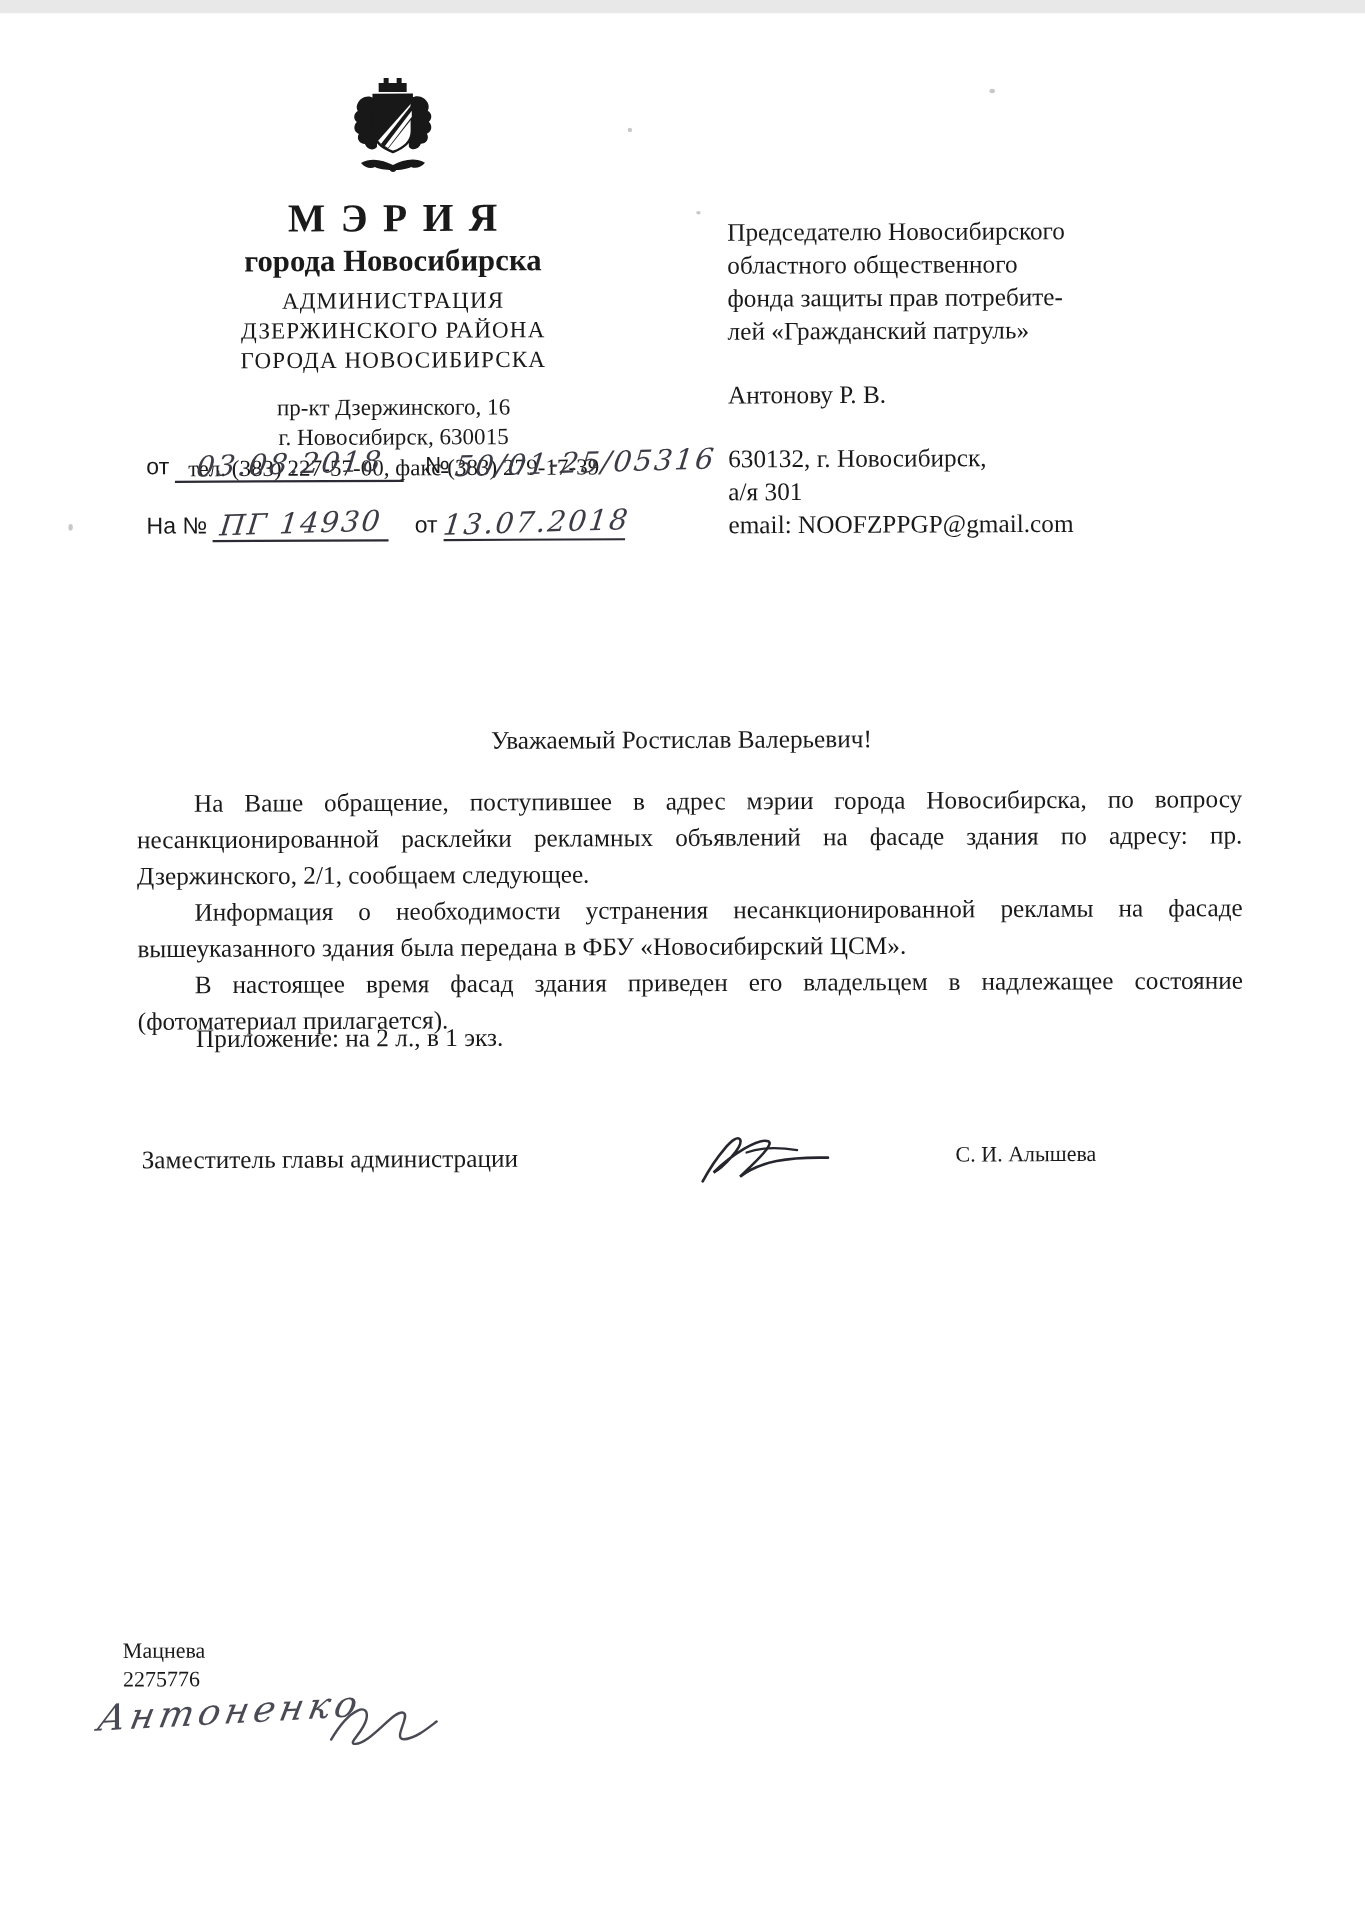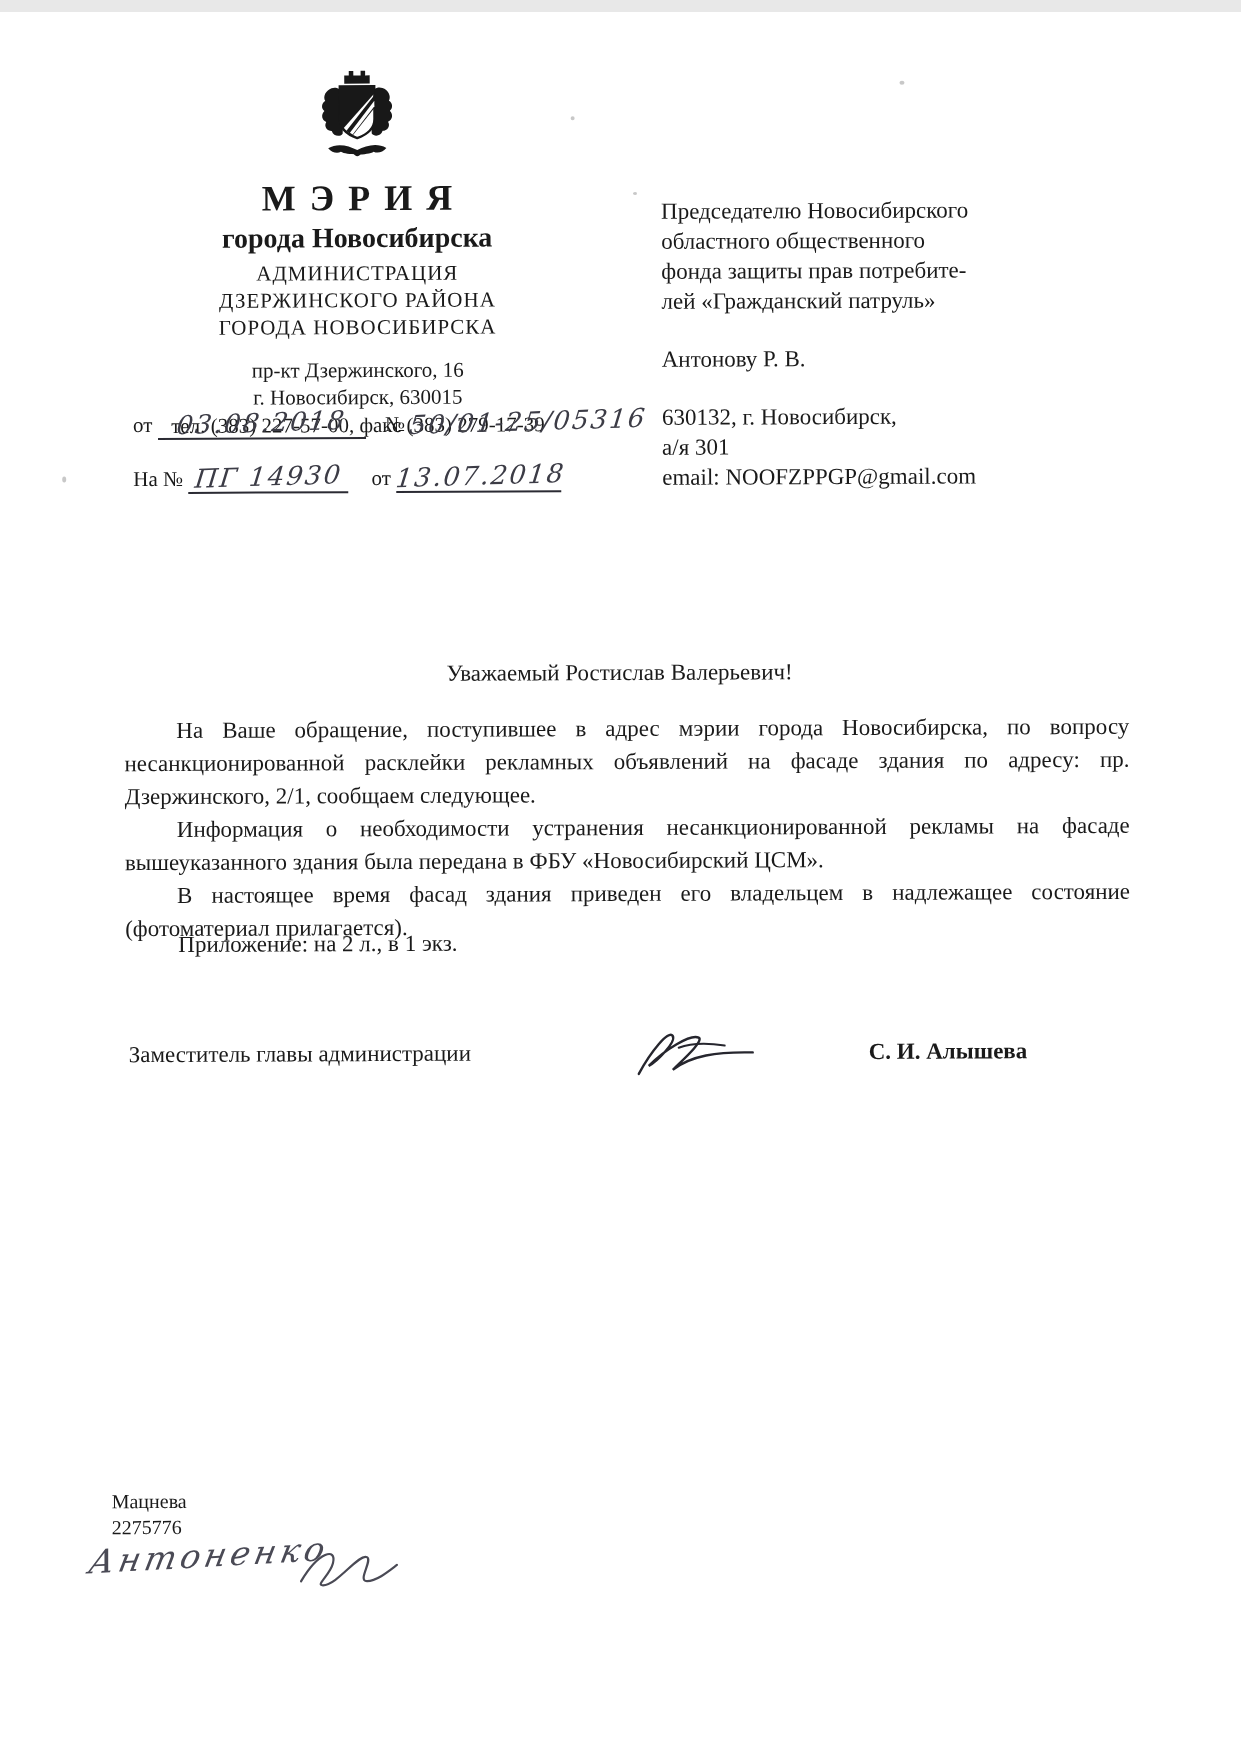--- a/index.html
+++ b/index.html
@@ -17,21 +17,21 @@
   
   .lh{position:absolute;left:110px;top:55px;width:500px;text-align:center;}
   .emblem{width:95px;height:100px;margin:0 auto 12px auto;display:block;}
   .org-title{font-size:36px;font-weight:bold;letter-spacing:14px;line-height:1.05;margin-left:14px;}
   .org-subtitle{font-size:28px;font-weight:bold;margin-top:4px;}
   .dept{font-size:21px;line-height:27px;margin-top:6px;letter-spacing:1px;}
   .addr{font-size:21px;line-height:27px;margin-top:16px;}
   .phone{font-size:21px;margin-top:2px;white-space:nowrap;}
 
   .refrow{position:absolute;font-size:21px;white-space:nowrap;}
-  .refrow .lbl{font-family:Liberation Serif, serif;}
+  .refrow .lbl{font-family:Liberation Sans, sans-serif;}
   .hwline{display:inline-block;border-bottom:2px solid #2b2b33;text-align:center;position:relative;}
   .hw{
     font-family:"DejaVu Serif",serif;
     font-style:italic;
     color:#3c3c46;
     transform:skewX(-8deg) rotate(-1.5deg);
     display:inline-block;
     letter-spacing:2px;
   }
   .hw-big{font-size:26px;line-height:22px;}
@@ -42,21 +42,21 @@
 
   
   .salutation{position:absolute;left:0;top:648px;width:100%;text-align:center;font-size:23px;}
   .body-block{position:absolute;left:125px;top:700px;width:1005px;font-size:23px;line-height:33px;text-align:justify;}
   .body-block p{margin:0;text-indent:52px;}
   .attachment{position:absolute;left:178px;top:918px;font-size:23px;}
 
   
   .sig-position{position:absolute;left:128px;top:1028px;font-size:23px;}
   .sig-scribble{position:absolute;left:620px;top:1010px;}
-  .sig-name{position:absolute;left:868px;top:1028px;font-size:23px;font-weight:bold;}
+  .sig-name{position:absolute;left:868px;top:1028px;font-size:20px;}
 
   
   .executor{position:absolute;left:109px;top:1474px;font-size:20px;line-height:26px;}
   .hand-sign{
     position:absolute;left:88px;top:1522px;
     font-family:"DejaVu Serif",serif;font-style:italic;
     font-size:33px;color:#4a4a55;
     transform:skewX(-14deg) rotate(-3deg);
     letter-spacing:4px;white-space:nowrap;
   }

